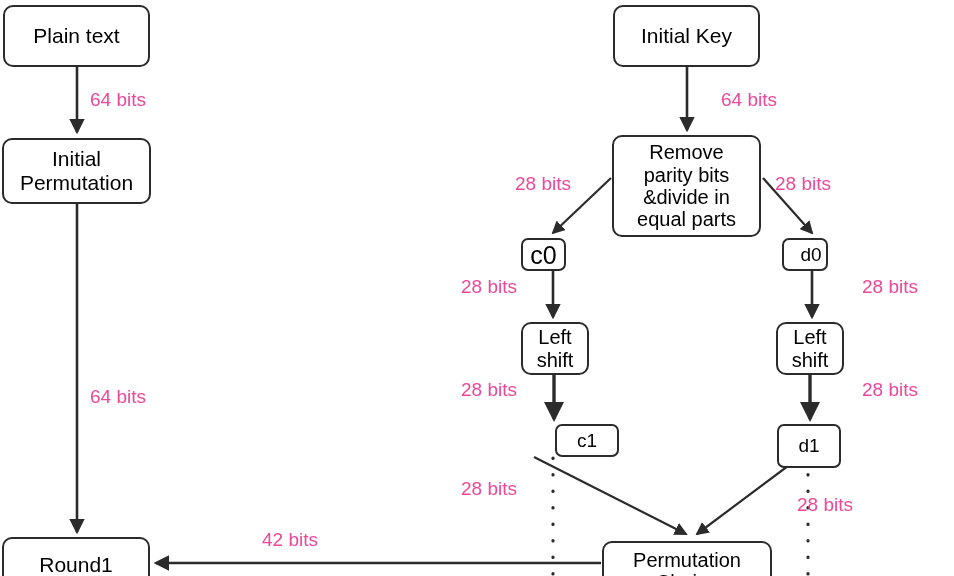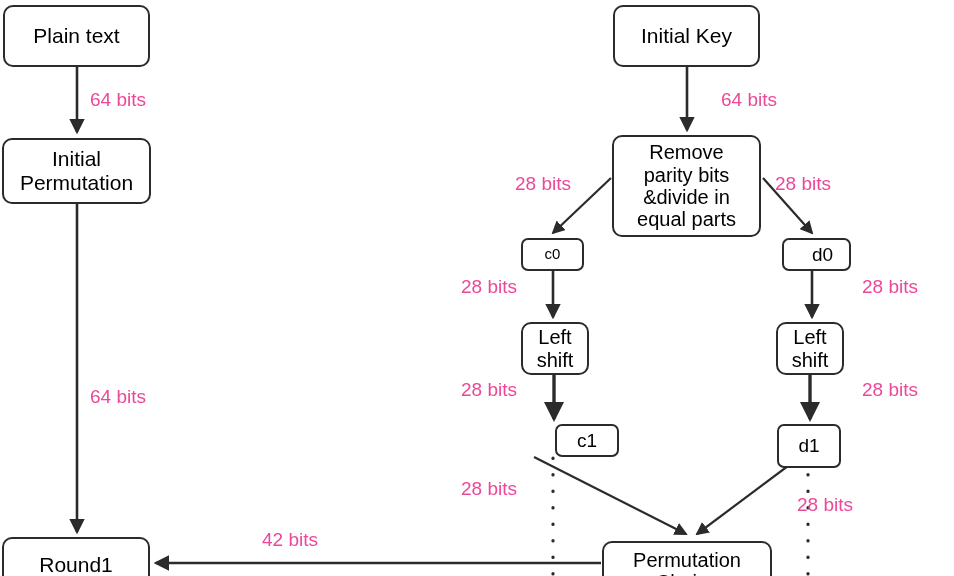--- a/index.html
+++ b/index.html
@@ -111,25 +111,25 @@
     <span>Remove
 parity bits
 &amp;divide in
 equal parts</span>
   </div>
 
   <div class="node" style="left:613px; top:5px; width:147px; height:62px; font-size:21px;">
     <span>Initial Key</span>
   </div>
 
-  <div class="node small" style="left:521px; top:238px; width:63px; height:33px; font-size:15px;">
+  <div class="node small" style="left:521px; top:238px; width:45px; height:33px; font-size:25px;">
     <span>c0</span>
   </div>
 
-  <div class="node small" style="left:782px; top:238px; width:69px; height:33px; font-size:19px;padding-left:12px;">
+  <div class="node small" style="left:782px; top:238px; width:46px; height:33px; font-size:19px;padding-left:12px;">
     <span>d0</span>
   </div>
 
   <div class="node" style="left:521px; top:322px; width:68px; height:53px; font-size:20px;">
     <span>Left
 shift</span>
   </div>
 
   <div class="node" style="left:776px; top:322px; width:68px; height:53px; font-size:20px;">
     <span>Left

